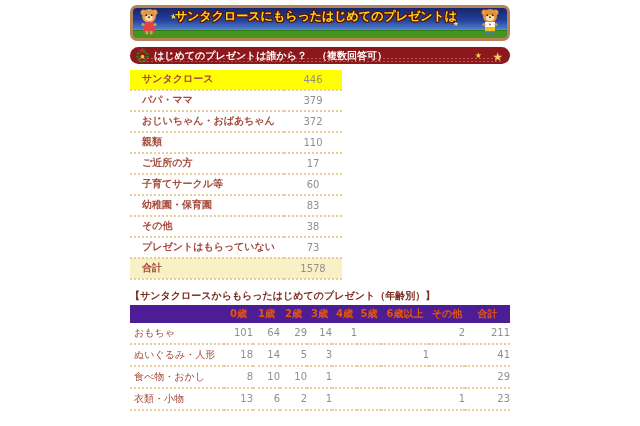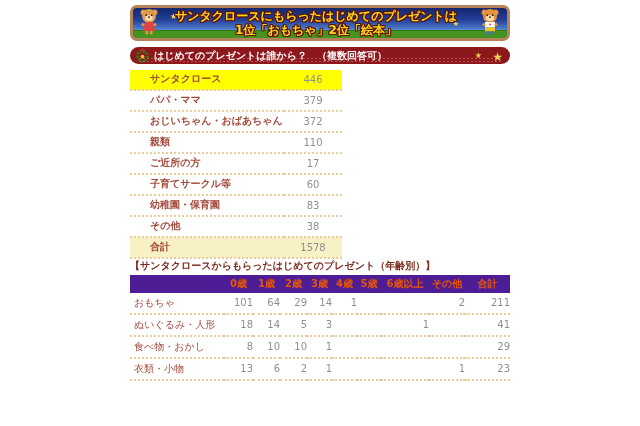--- a/index.html
+++ b/index.html
@@ -44,27 +44,27 @@
   }
   .wreath { position:absolute; left:5px; top:1px; }
   .mstar { position:absolute; color:#ecd44e; }
   .mstar.m1 { right:28px; top:0px; font-size:8px; }
   .mstar.m2 { right:7px; top:2px; font-size:12px; }
 
   
   table { border-collapse:collapse; }
   .t1 { margin-top:6px; width:212px; font-size:10px; }
   .t1 td { border-bottom:2px dotted #e9cd9d; padding:2px 0 3px; }
-  .t1 td.lab { color:#a3493a; font-weight:bold; padding-left:20px; width:154px; }
+  .t1 td.lab { color:#a3493a; font-weight:bold; padding-left:12px; width:154px; }
   .t1 td.val { color:#8f8f8f; text-align:center; width:58px; }
   tr.hl-y { background:#ffff00; }
   tr.hl-c { background:#f8f1c6; }
 
   
-  .t2-heading { color:#7c2a1c; font-weight:bold; font-size:10px; }
+  .t2-heading { margin-top:9px; color:#7c2a1c; font-weight:bold; font-size:10px; }
   .t2 { margin-top:2px; width:380px; font-size:10px; table-layout:fixed; }
   .t2 thead th {
     background:#4c1d95; color:#e95506; font-weight:bold;
     text-align:center; padding:2px 0; font-size:10px;
   }
   .t2 tbody td { border-bottom:2px dotted #e9cd9d; padding:2.5px 0 3.5px; text-align:right; color:#8f8f8f; }
   .t2 tbody td.lab { text-align:left; color:#a3493a; font-weight:normal; padding-left:4px; }
 </style>
 </head>
 <body>
@@ -107,21 +107,20 @@
         <rect x="7" y="15" width="10" height="5.5" fill="#ffffff"></rect>
         <circle cx="12" cy="17.5" r="1" fill="#e04545"></circle>
         <rect x="7" y="20.5" width="10" height="3.8" fill="#f0c322"></rect>
         <circle cx="6" cy="17.5" r="1.6" fill="#e2923a"></circle>
           <circle cx="18" cy="17.5" r="1.6" fill="#e2923a"></circle>
         <rect x="8.5" y="24.3" width="2.6" height="3.2" fill="#4a6fd0"></rect>
           <rect x="12.9" y="24.3" width="2.6" height="3.2" fill="#4a6fd0"></rect>
       </svg>
       <div class="banner-text">
         <div>サンタクロースにもらったはじめてのプレゼントは</div>
-        <div>1位「おもちゃ」2位「絵本」</div>
       </div>
     </div>
 
     <div class="section-bar">
       <svg class="wreath" width="15" height="15" viewBox="0 0 15 15">
         <circle cx="7.5" cy="8" r="5" fill="none" stroke="#2f7a1a" stroke-width="2.8" stroke-dasharray="2.2 1.2"></circle>
         <circle cx="7.5" cy="8.6" r="1.9" fill="#f2c21c"></circle>
         <rect x="5.6" y="0.6" width="3.8" height="2.6" rx="1" fill="#cc2424"></rect>
       </svg>
       <span>はじめてのプレゼントは誰から？　（複数回答可）</span>
@@ -155,20 +154,24 @@
           <td class="lab">子育てサークル等</td>
           <td class="val">60</td>
         </tr>
         <tr>
           <td class="lab">幼稚園・保育園</td>
           <td class="val">83</td>
         </tr>
         <tr>
           <td class="lab">その他</td>
           <td class="val">38</td>
+        </tr>
+        <tr>
+          <td class="lab">プレゼントはもらっていない</td>
+          <td class="val">73</td>
         </tr>
         <tr class="hl-c">
           <td class="lab">合計</td>
           <td class="val">1578</td>
         </tr>
       </tbody>
     </table>
 
     <div class="t2-heading">【サンタクロースからもらったはじめてのプレゼント（年齢別）】</div>
 

